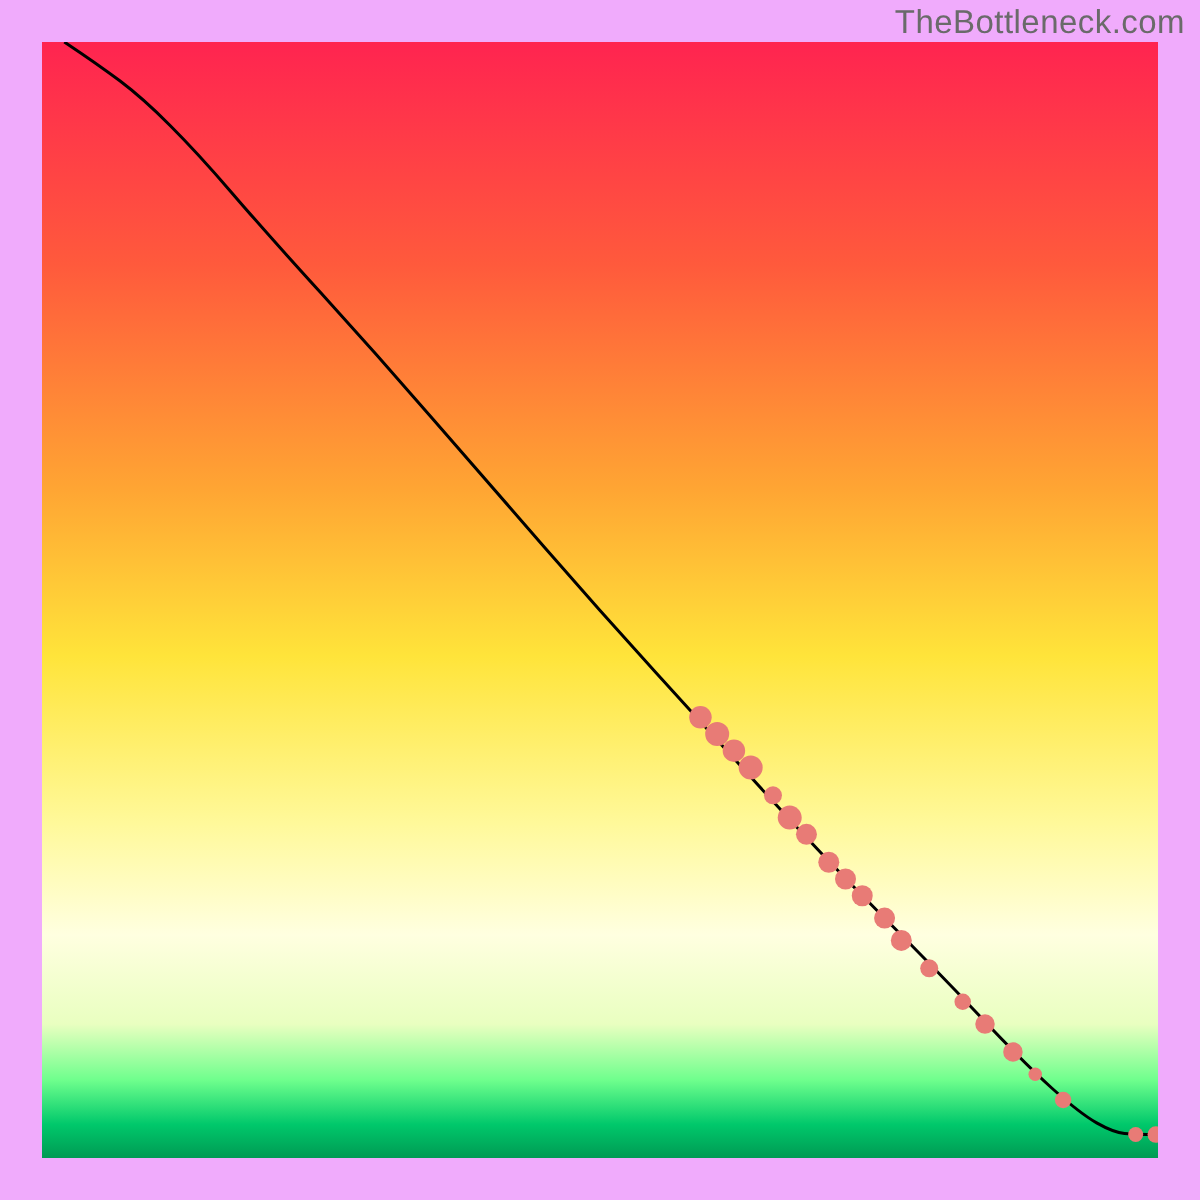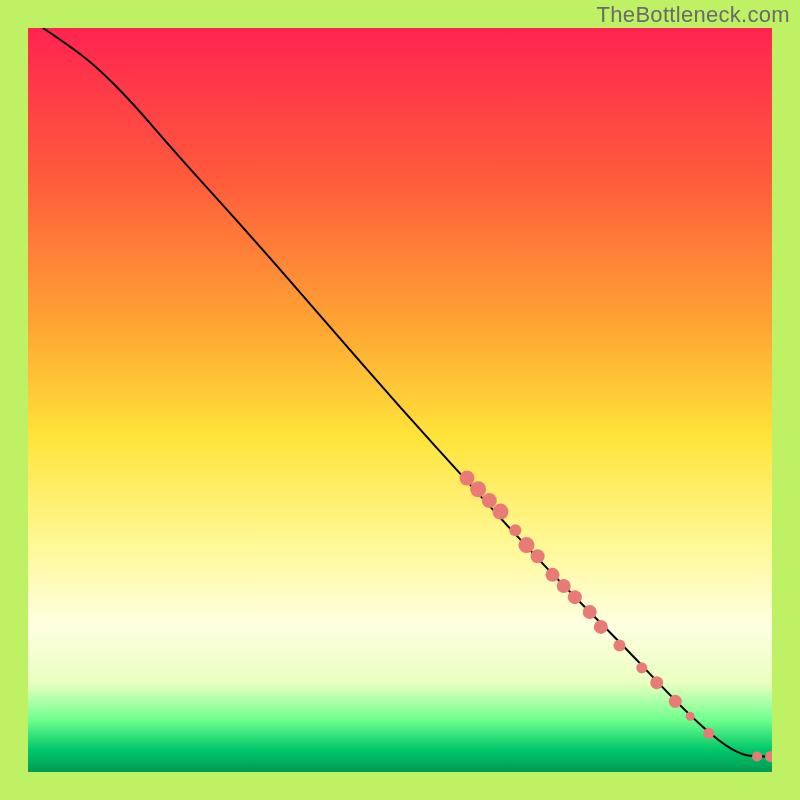--- a/index.html
+++ b/index.html
@@ -8,21 +8,21 @@
     width: 800px;
     height: 800px;
     background: #000;
     overflow: hidden;
     font-family: Arial, Helvetica, sans-serif;
   }
   .outer {
     position: relative;
     width: 800px;
     height: 800px;
-    background: #bef264;
+    background: #f0abfc;
   }
   .watermark {
     position: absolute;
     top: 2px;
     right: 10px;
     color: #6a6a6a;
     font-size: 22px;
     letter-spacing: 0.3px;
     font-weight: 500;
   }

